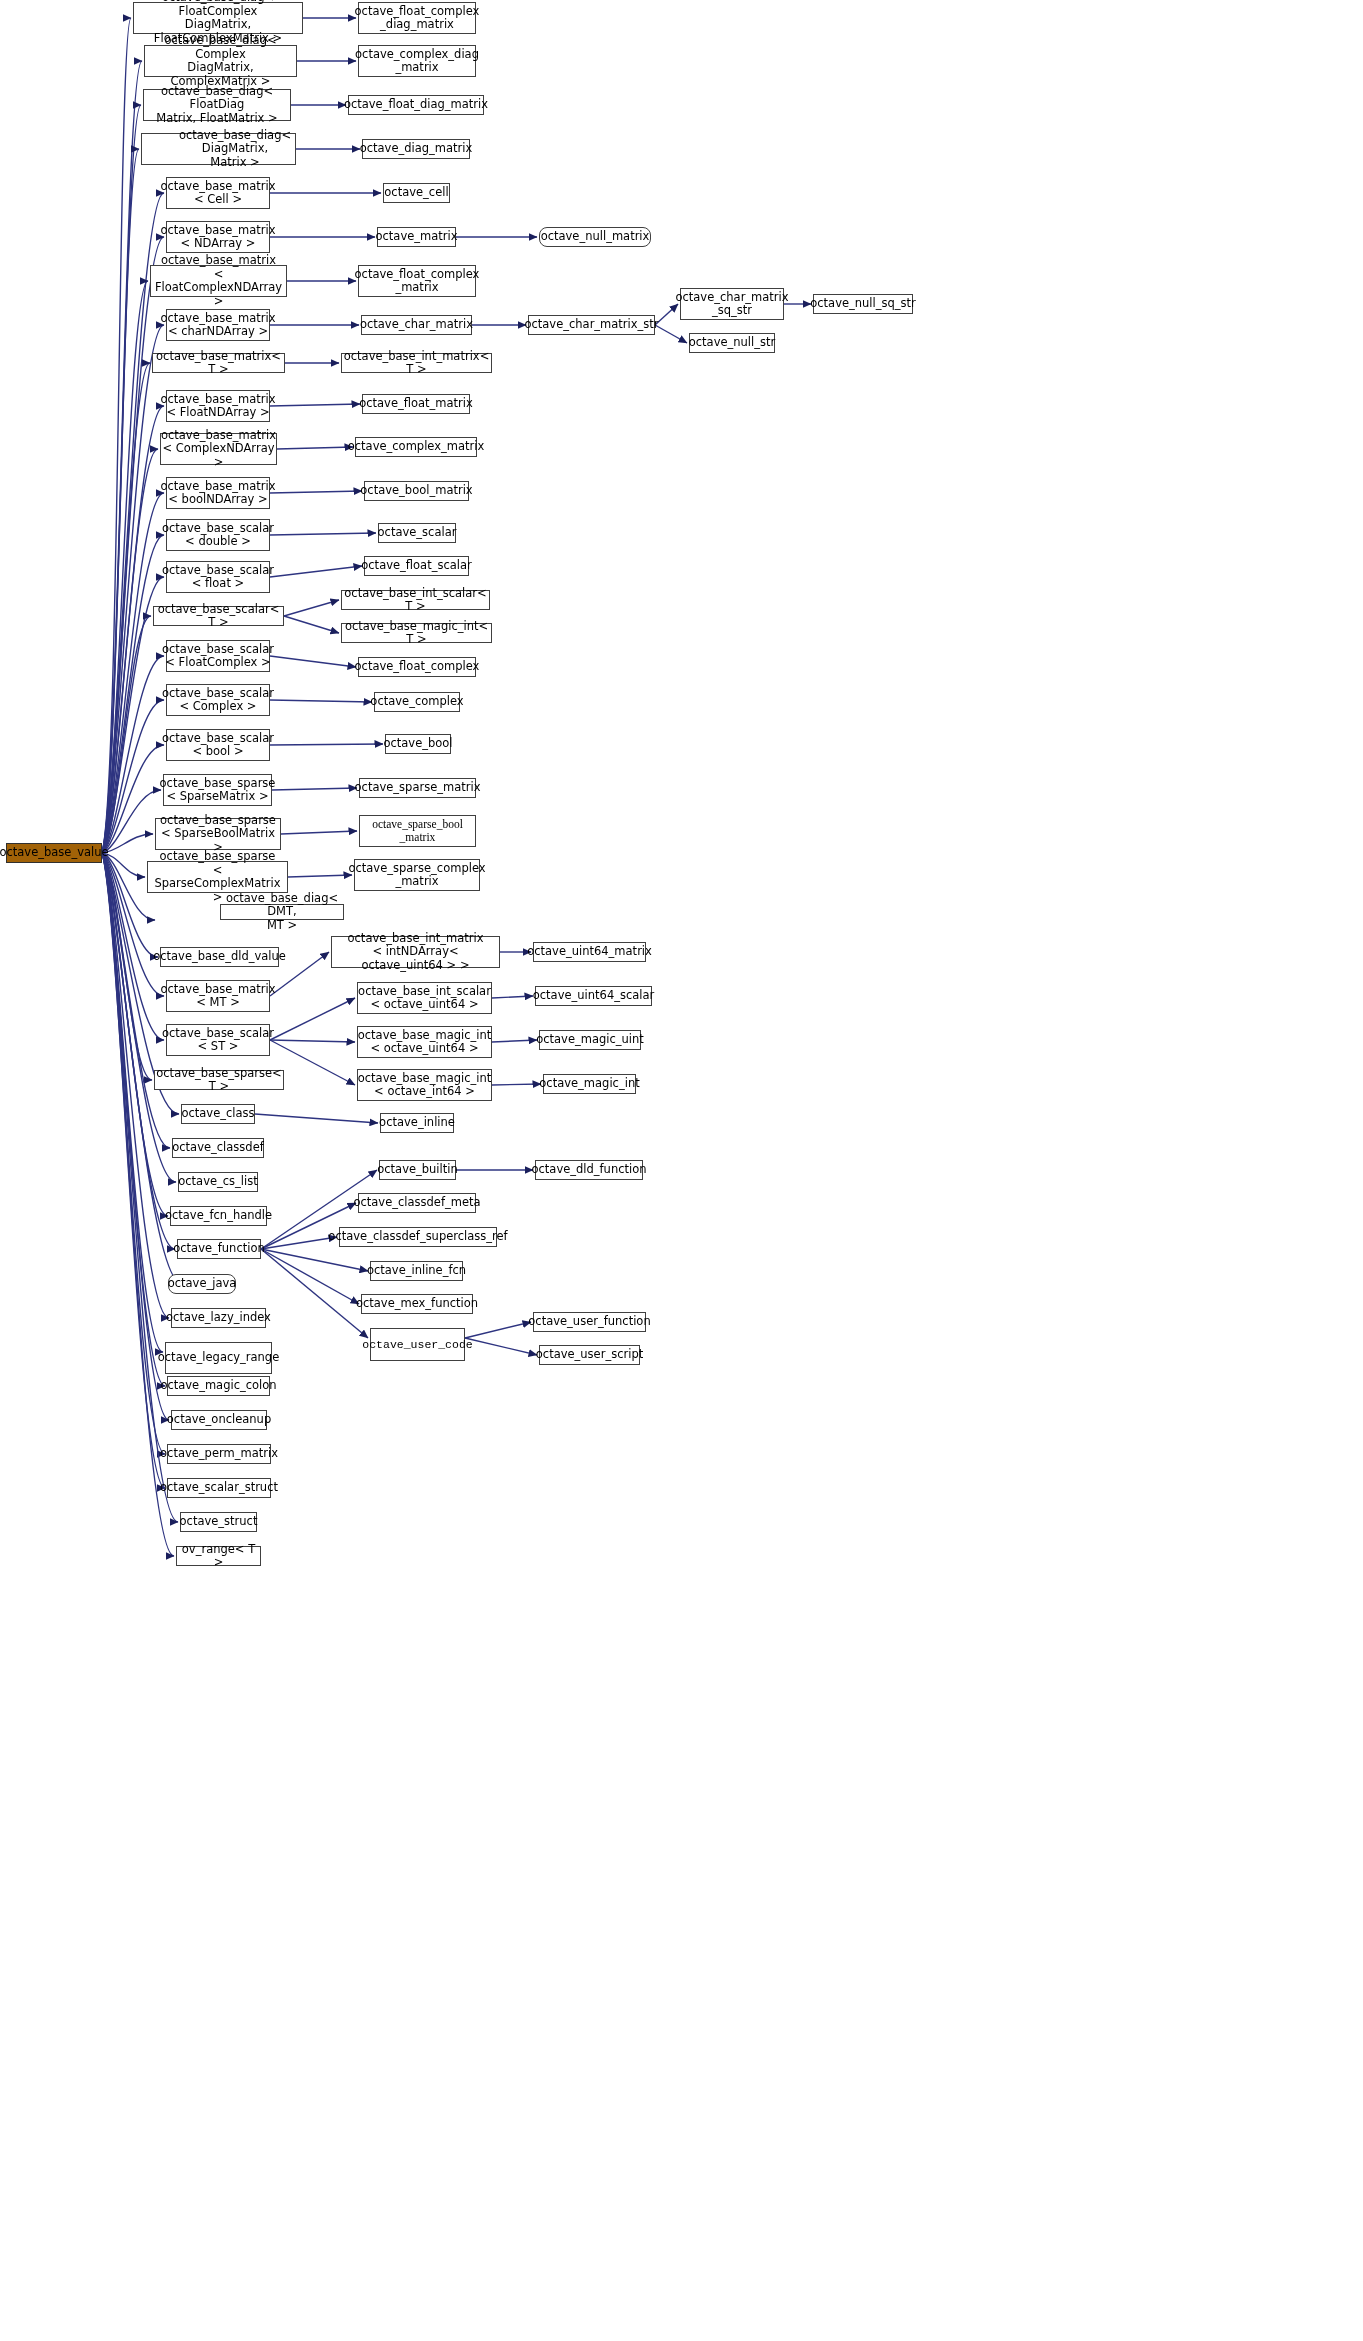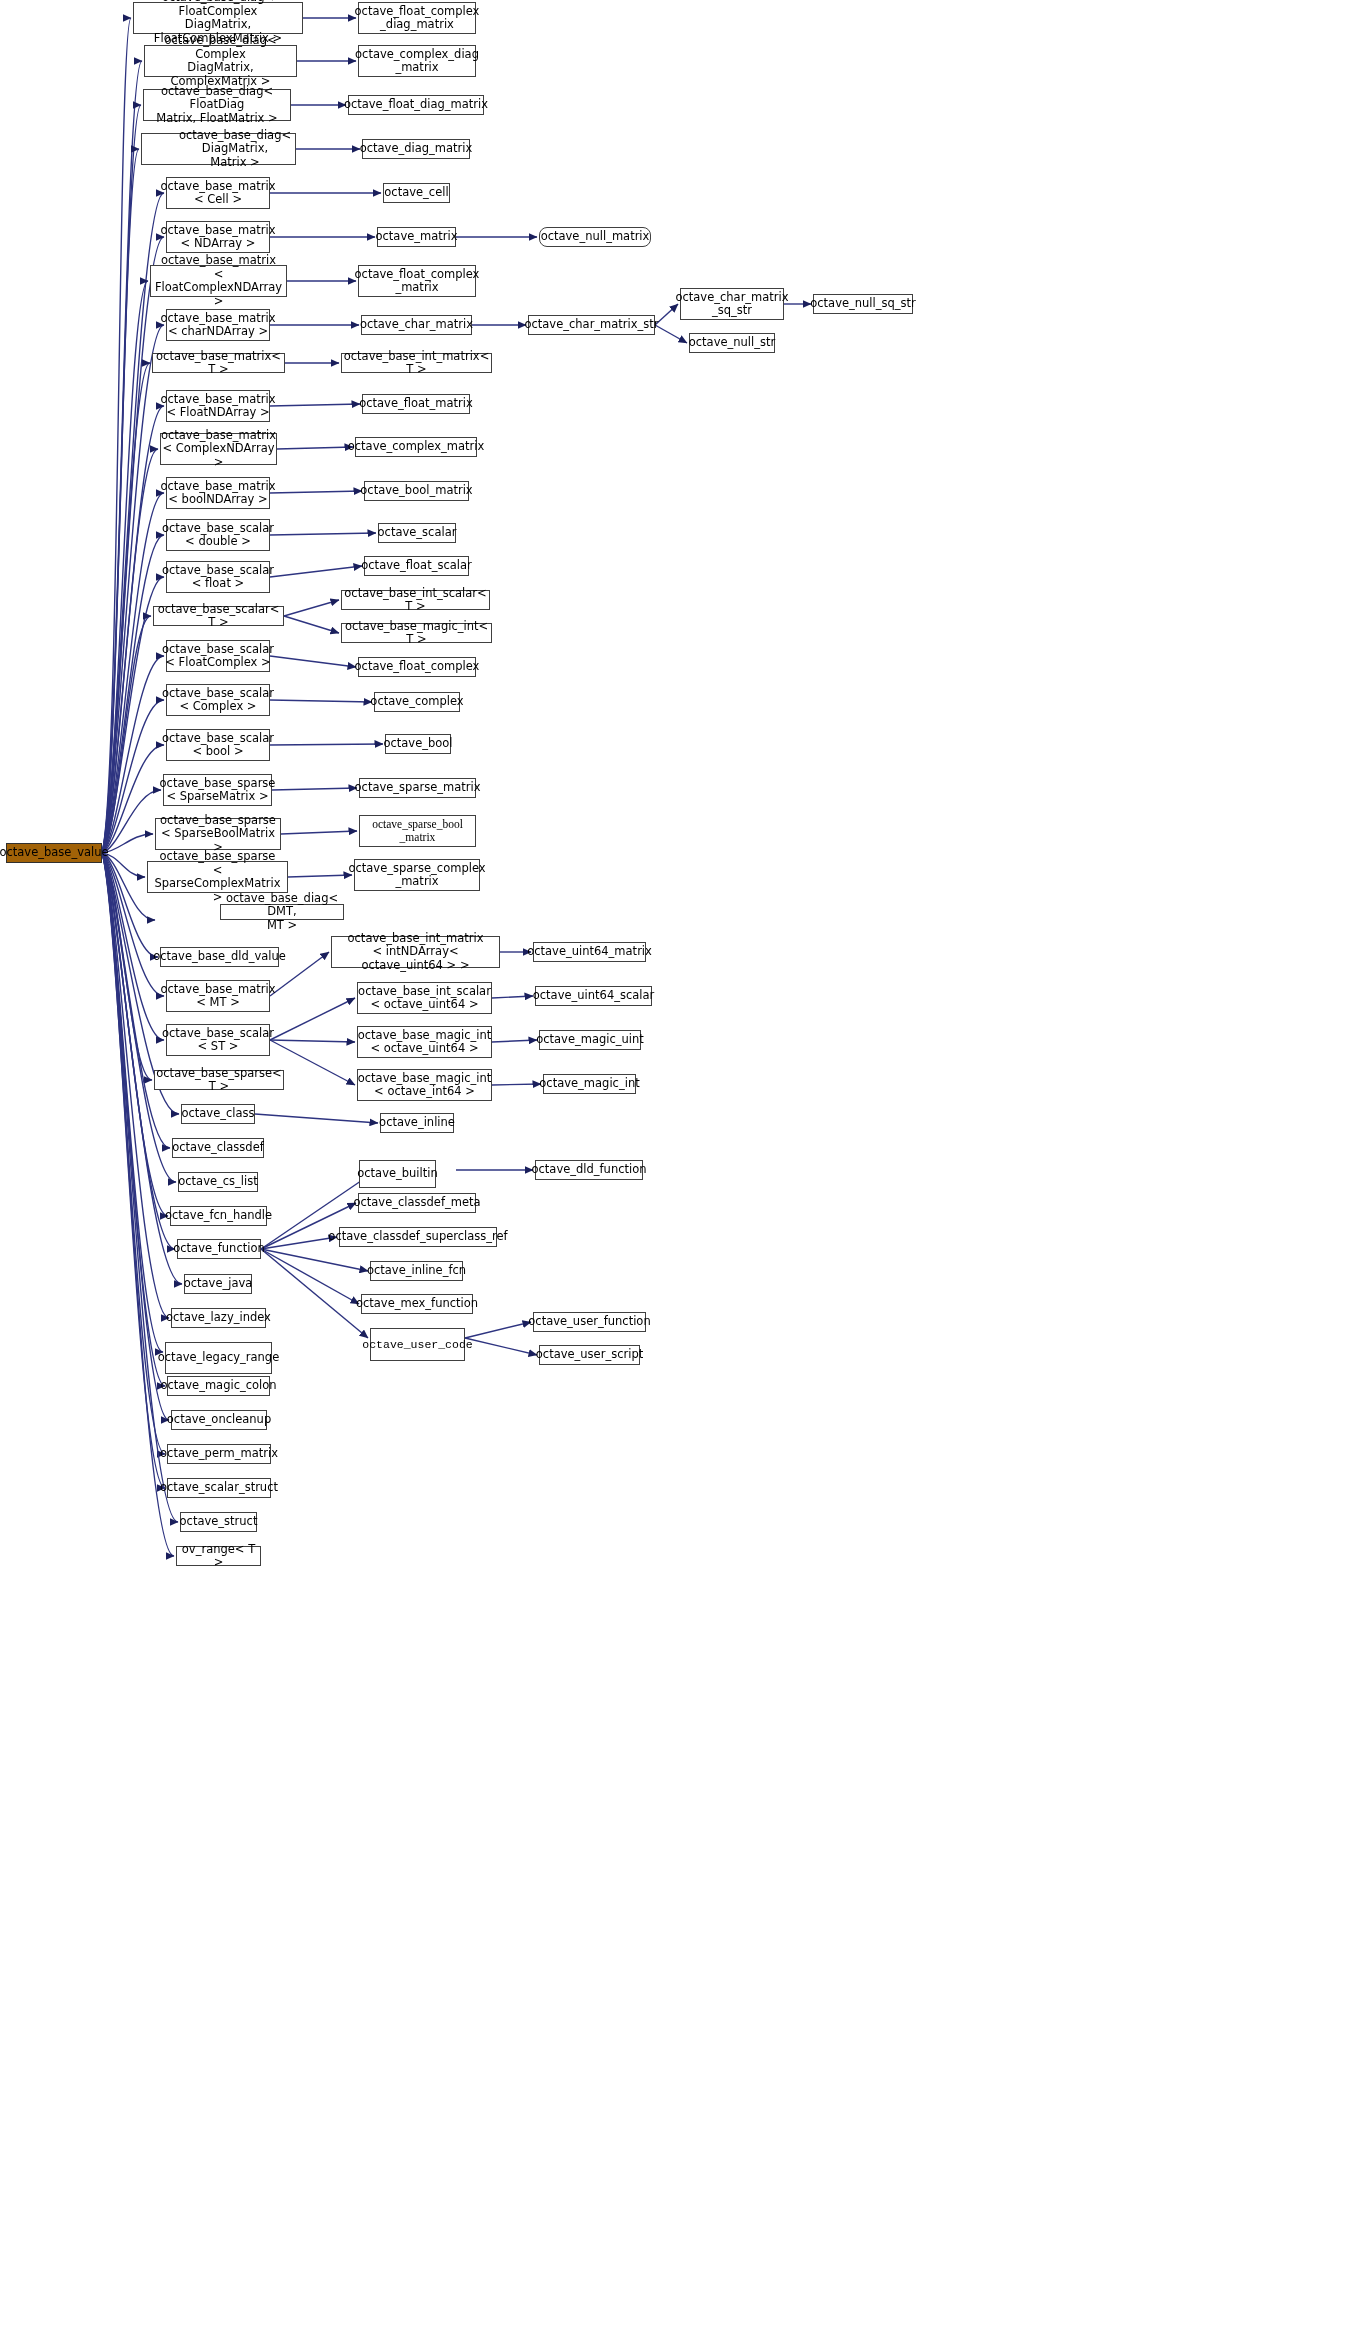--- a/index.html
+++ b/index.html
@@ -220,28 +220,28 @@
 &lt; octave_uint64 &gt;</div>
       <div class="node" style="left: 539px; top: 1030px; width: 102px; height: 20px;">octave_magic_uint</div>
       <div class="node" style="left: 154px; top: 1070px; width: 130px; height: 20px;">octave_base_sparse&lt; T &gt;</div>
       <div class="node" style="left: 357px; top: 1069px; width: 135px; height: 32px;">octave_base_magic_int
 &lt; octave_int64 &gt;</div>
       <div class="node" style="left: 543px; top: 1074px; width: 93px; height: 20px;">octave_magic_int</div>
       <div class="node" style="left: 181px; top: 1104px; width: 74px; height: 20px;">octave_class</div>
       <div class="node" style="left: 380px; top: 1113px; width: 74px; height: 20px;">octave_inline</div>
       <div class="node" style="left: 172px; top: 1138px; width: 92px; height: 20px;">octave_classdef</div>
       <div class="node" style="left: 178px; top: 1172px; width: 80px; height: 20px;">octave_cs_list</div>
-      <div class="node" style="left: 359px; top: 1160px; width: 77px; height: 28px;">octave_builtin</div>
+      <div class="node" style="left: 379px; top: 1160px; width: 77px; height: 20px;">octave_builtin</div>
       <div class="node" style="left: 535px; top: 1160px; width: 108px; height: 20px;">octave_dld_function</div>
       <div class="node" style="left: 358px; top: 1193px; width: 118px; height: 20px;">octave_classdef_meta</div>
       <div class="node" style="left: 170px; top: 1206px; width: 97px; height: 20px;">octave_fcn_handle</div>
       <div class="node" style="left: 339px; top: 1227px; width: 158px; height: 20px;">octave_classdef_superclass_ref</div>
       <div class="node" style="left: 177px; top: 1239px; width: 84px; height: 20px;">octave_function</div>
       <div class="node" style="left: 370px; top: 1261px; width: 93px; height: 20px;">octave_inline_fcn</div>
-      <div class="node" style="left: 184px; top: 1274px; width: 68px; height: 20px;">octave_java</div>
+      <div class="node" style="left: 168px; top: 1274px; width: 68px; height: 20px; border-radius: 8px;">octave_java</div>
       <div class="node" style="left: 361px; top: 1294px; width: 112px; height: 20px;">octave_mex_function</div>
       <div class="node" style="left: 171px; top: 1308px; width: 95px; height: 20px;">octave_lazy_index</div>
       <div class="node" style="left: 370px; top: 1328px; width: 95px; height: 33px; font-family: Liberation Mono, monospace;">octave_user_code</div>
       <div class="node" style="left: 533px; top: 1312px; width: 113px; height: 20px;">octave_user_function</div>
       <div class="node" style="left: 165px; top: 1342px; width: 107px; height: 32px;">octave_legacy_range</div>
       <div class="node" style="left: 539px; top: 1345px; width: 101px; height: 20px;">octave_user_script</div>
       <div class="node" style="left: 167px; top: 1376px; width: 103px; height: 20px;">octave_magic_colon</div>
       <div class="node" style="left: 171px; top: 1410px; width: 96px; height: 20px;">octave_oncleanup</div>
       <div class="node" style="left: 167px; top: 1444px; width: 104px; height: 20px;">octave_perm_matrix</div>
       <div class="node" style="left: 167px; top: 1478px; width: 104px; height: 20px;">octave_scalar_struct</div>

